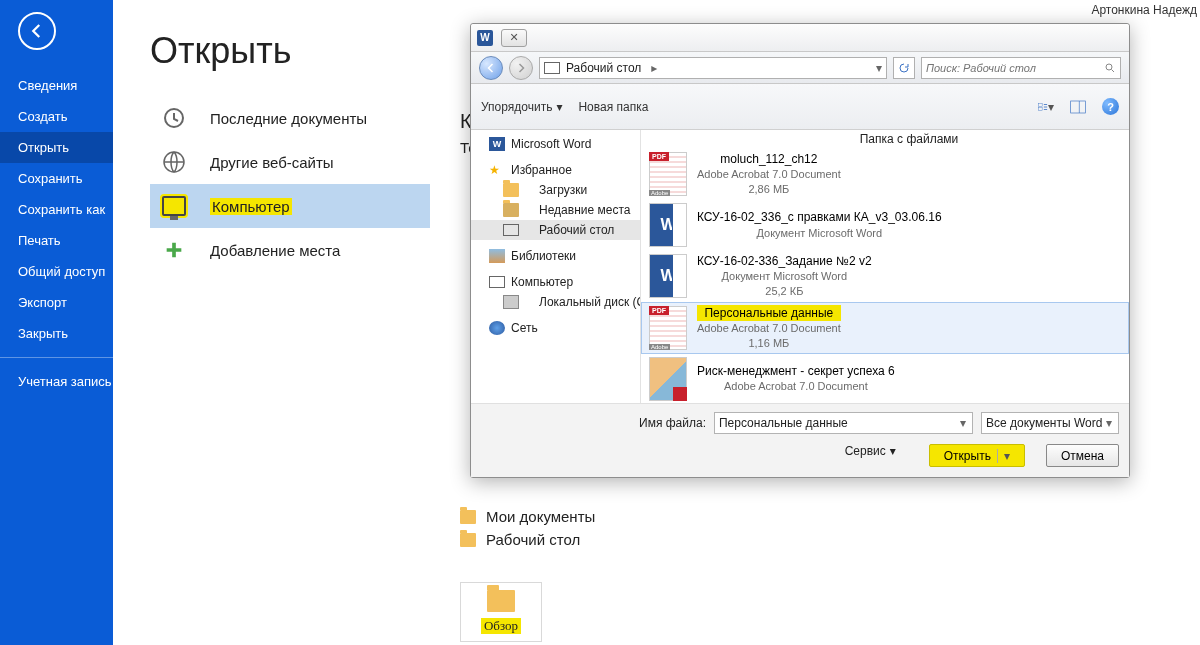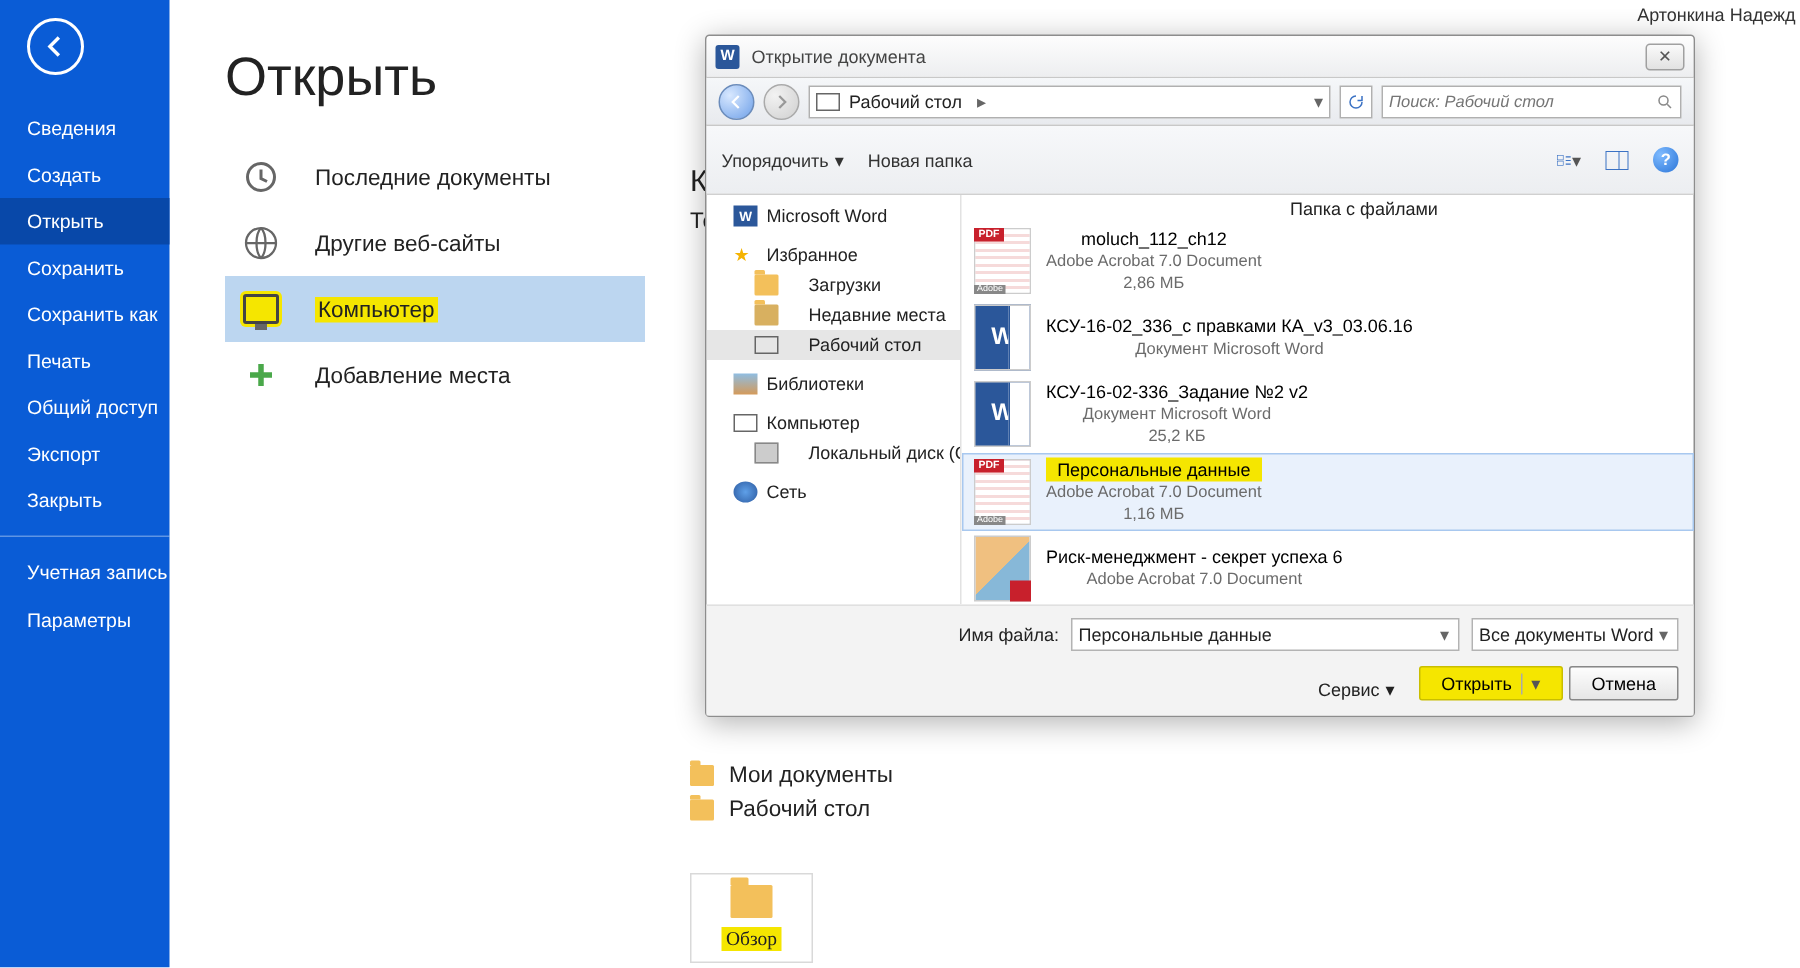--- a/index.html
+++ b/index.html
@@ -79,21 +79,21 @@
 .file-meta .name { color:#000; }
 .file-meta .name.hl { background:#f5e600; }
 .file-meta .sub { color:#6b6b6b; font-size:11px; }
 .file-top-row { padding:2px 8px 2px 56px; color:#222; font-size:12px; }
 
 .dlg-footer { border-top:1px solid #e0e0e0; padding:8px 10px 10px 10px; background:#f3f3f3; }
 .fname-row { display:flex; align-items:center; gap:8px; margin-bottom:10px; }
 .fname-row .lbl { font-size:12px; }
 .combo { height:22px; border:1px solid #b3b3b3; background:#fff; display:flex; align-items:center; padding:0 4px; font-size:12px; position:relative; }
 .combo .dd { margin-left:auto; color:#666; padding:0 2px; }
-.btn-row { display:flex; align-items:flex-end; justify-content:flex-end; gap:4px; }
+.btn-row { display:flex; align-items:flex-start; justify-content:flex-end; gap:21px; }
 .btn-row .service { font-size:12px; display:flex; align-items:center; gap:4px; margin-right:12px; cursor:pointer; }
 .btn { height:23px; padding:0 14px; border:1px solid #888; background:linear-gradient(#fdfdfd,#e6e6e6); border-radius:2px; font-size:12px; cursor:pointer; display:flex; align-items:center; gap:4px; }
 .btn.split .dd { border-left:1px solid #aaa; padding-left:6px; margin-left:2px; color:#555; }
 .btn.primary { background:#f5e600; border-color:#c9be00; }
 
 .star { color:#f5b301; }
 .monitor-ico { width:24px; height:20px; border:2px solid #666; border-radius:2px; position:relative; }
 .monitor-ico::after { content:""; position:absolute; bottom:-6px; left:6px; width:8px; height:4px; background:#666; }
 .monitor-ico.hl { border-color:#444; box-shadow: 0 0 0 2px #f5e600; }
 
@@ -115,21 +115,20 @@
   <div class="nav-item">Создать</div>
   <div class="nav-item active">Открыть</div>
   <div class="nav-item">Сохранить</div>
   <div class="nav-item">Сохранить как</div>
   <div class="nav-item">Печать</div>
   <div class="nav-item">Общий доступ</div>
   <div class="nav-item">Экспорт</div>
   <div class="nav-item">Закрыть</div>
   <div class="nav-divider"></div>
   <div class="nav-item" style="white-space:normal;line-height:1.2;">Учетная запись</div>
-  <div class="nav-item">Параметры</div>
 </div>
 
 <div class="main">
   <h1>Открыть</h1>
 
   <div class="loc-item">
     <span class="icon">
       <svg width="24" height="24" viewBox="0 0 24 24">
           <circle cx="12" cy="12" r="9" fill="none" stroke="#666" stroke-width="2"></circle>
           <path d="M12 7v6l4 2" stroke="#666" stroke-width="2" fill="none"></path>
@@ -184,21 +183,20 @@
   <span class="folder-ico"></span>
   <span class="lbl">Обзор</span>
 </div>
 
 <div class="author">Артонкина Надежд</div>
 
 <div class="dlg">
 
   <div class="dlg-title">
     <span class="word-ico">W</span>
-    <span class="title">Открытие документа</span>
     <span class="dlg-close">✕</span>
   </div>
 
   <div class="dlg-addr">
     <span class="nav-btn">
       <svg width="12" height="12" viewBox="0 0 24 24">
           <path d="M15 4l-8 8 8 8" stroke="#fff" stroke-width="3" fill="none"></path>
         </svg>
     </span>
     <span class="nav-btn disabled">

